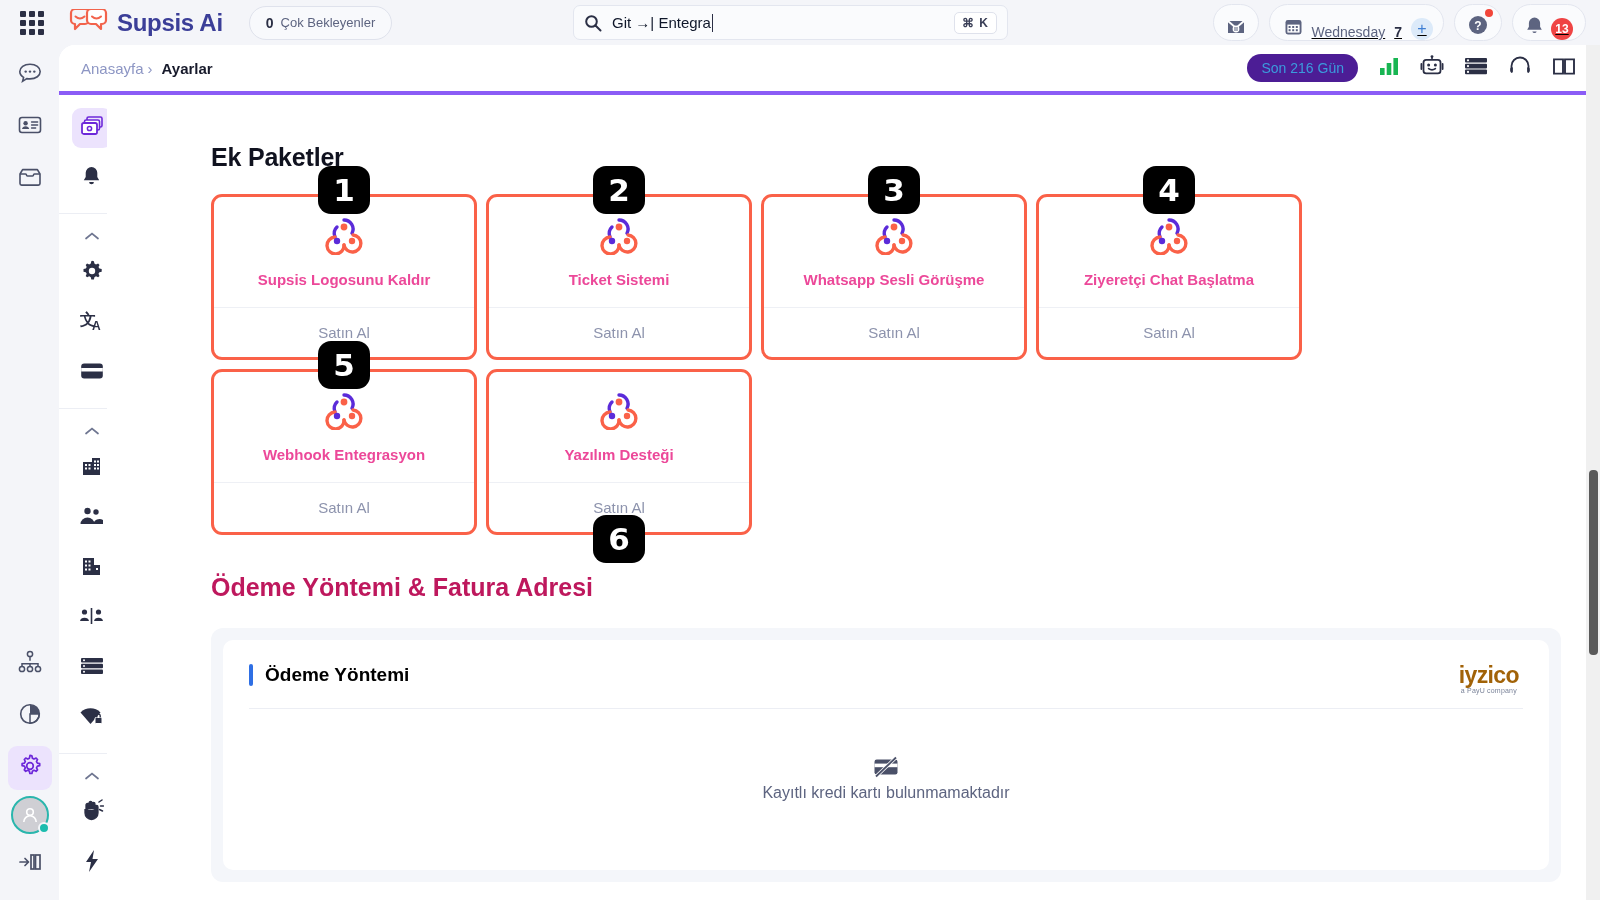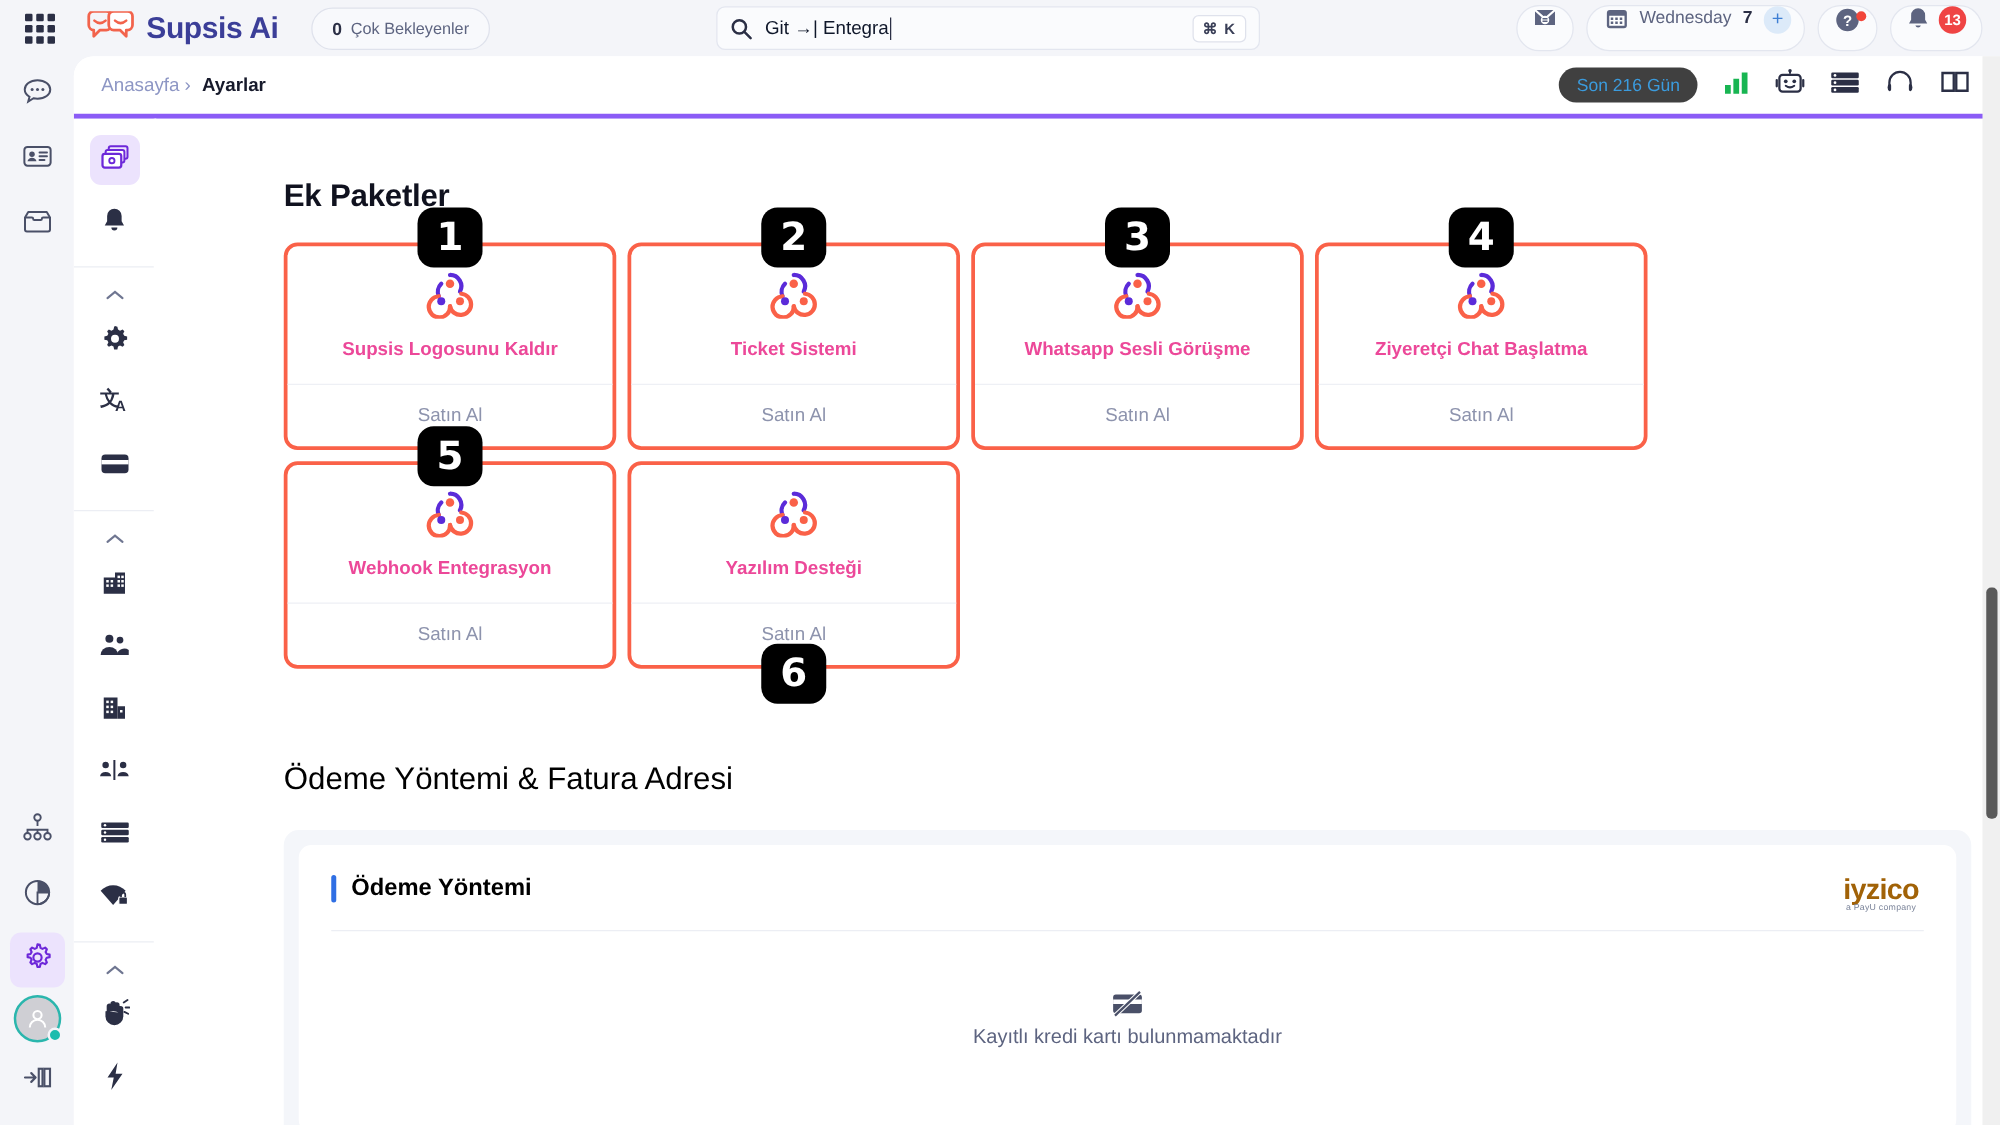--- a/index.html
+++ b/index.html
@@ -49,22 +49,22 @@
   .search-caret { display:inline-block; width:1.5px; height:18px; background:#2b2f45; margin-left:1px;}
   .kbd {
     margin-left: auto; border: 1px solid #dfe2ec; border-radius: 5px;
     background: #fff; font-size: 12px; color: #3a3f57; font-weight: 700;
     padding: 3px 7px; letter-spacing: 1px;
   }
 
   .topright { position: absolute; right: 14px; top: 4px; display: flex; align-items: center; gap: 10px; }
   .tr-btn {
     height: 37px; min-width: 46px; border: 1px solid #e3e6ef; border-radius: 19px;
-    background: #fafbfd; display: flex; align-items: flex-start; justify-content: center;
-    padding: 0 12px; position: relative;
+    background: #fafbfd; display: flex; align-items: flex-end; justify-content: center;
+    padding: 0 12px; position: relative; text-decoration: underline;
   }
   .tr-date { gap: 9px; padding: 0 10px 0 14px; }
   .tr-date .dlabel { font-size: 14px; color: #5d6480; }
   .tr-date .dnum { font-size: 14px; font-weight: 700; color: #2b2f45; }
   .plus-circle {
     width: 22px; height: 22px; border-radius: 50%; background: #dceaf9;
     display:flex; align-items:center; justify-content:center; color:#3e7fd4; font-size:16px; line-height:1;
   }
   .reddot { position: absolute; width: 8px; height: 8px; border-radius: 50%; background:#f2463a; top:4px; right:8px;}
   .badge-red {
@@ -94,35 +94,35 @@
   }
   .crumbbar {
     height: 50px; display: flex; align-items: center;
     padding-left: 22px; background:#fff;
     border-bottom: 4px solid #8b5cf6;
   }
   .crumb-link { font-size: 15px; color: #8d96c4; }
   .crumb-sep { font-size: 15px; color: #8d96c4; margin: 0 9px 0 4px; }
   .crumb-cur { font-size: 15px; color: #171a2b; font-weight: 700; }
   .crumb-right { margin-left: auto; display: flex; align-items: center; gap: 20px; padding-right: 24px;}
-  .daypill { background:#404040; color:#3b9bdd; font-size:14px; border-radius:15px; padding:6px 14px;}
+  .daypill { background:#4c1d95; color:#3b9bdd; font-size:14px; border-radius:15px; padding:6px 14px;}
 
   
   .subnav {
     position:absolute; left:0; top:50px; width:66px; height:805px;
     background:#fff; border-right:1px solid #eceef4;
     display:flex; flex-direction:column; align-items:center;
   }
   .sn-group { width:100%; display:flex; flex-direction:column; align-items:center; padding: 8px 0 10px; border-bottom:1px solid #eceef4;}
   .sn-item { width:40px;height:40px;display:flex;align-items:center;justify-content:center;border-radius:9px;margin:5px 0;}
   .sn-item.active { background:#ece3fd; }
   .sn-chev { color:#6f7691; font-size:12px; margin:8px 0 4px; }
 
   
-  .content { position:absolute; left:64px; top:50px; width:1475px; height:805px; overflow:hidden; background:#fff;}
+  .content { position:absolute; left:48px; top:50px; width:1475px; height:805px; overflow:hidden; background:#fff;}
   .inner { padding: 48px 0 0 104px; }
 
   .h-section { font-size:25px; font-weight:700; color:#10121f; letter-spacing:-0.2px; }
 
   .cardgrid { display:flex; flex-wrap:wrap; gap: 9px; margin-top: 22px; width: 1360px;}
   .pkgcard {
     position: relative; width: 266px; height: 166px;
     border: 3px solid #fa6148; border-radius: 11px;
     background: #fff; display:flex; flex-direction:column; align-items:center;
   }
@@ -134,21 +134,21 @@
   }
   .pkg-badge.bottom { top:auto; bottom:-31px; }
   .pkg-ico { margin-top: 18px; width:46px; height:40px; }
   .pkg-title { margin-top: 16px; font-size:15px; font-weight:700; color:#ec4899; text-align:center; padding:0 8px;}
   .pkg-foot {
     margin-top:auto; width:100%; height:50px; border-top:1px solid #eef0f5;
     display:flex; align-items:center; justify-content:center;
     font-size:15px; color:#8d93ad;
   }
 
-  .h-section2 { margin-top: 74px; font-size:25px; font-weight:400; color:#000000; }
+  .h-section2 { margin-top: 38px; font-size:25px; font-weight:700; color:#be185d; }
 
   .paybox {
     margin-top: 26px; width:1350px; background:#f4f6fa; border-radius:12px; padding:12px;
   }
   .paycard { background:#fff; border-radius:10px; padding: 24px 26px 0; height: 230px; position:relative;}
   .pc-head { display:flex; align-items:center; }
   .pc-bar { width:4px; height:22px; background:#2f6fe4; border-radius:2px; margin-right:12px;}
   .pc-title { font-size:19px; font-weight:700; color:#000000; }
   .iyz { position:absolute; right:30px; top:22px; text-align:center;}
   .iyz-name { font-size:23px; font-weight:700; color:#a16207; letter-spacing:-0.6px;}

